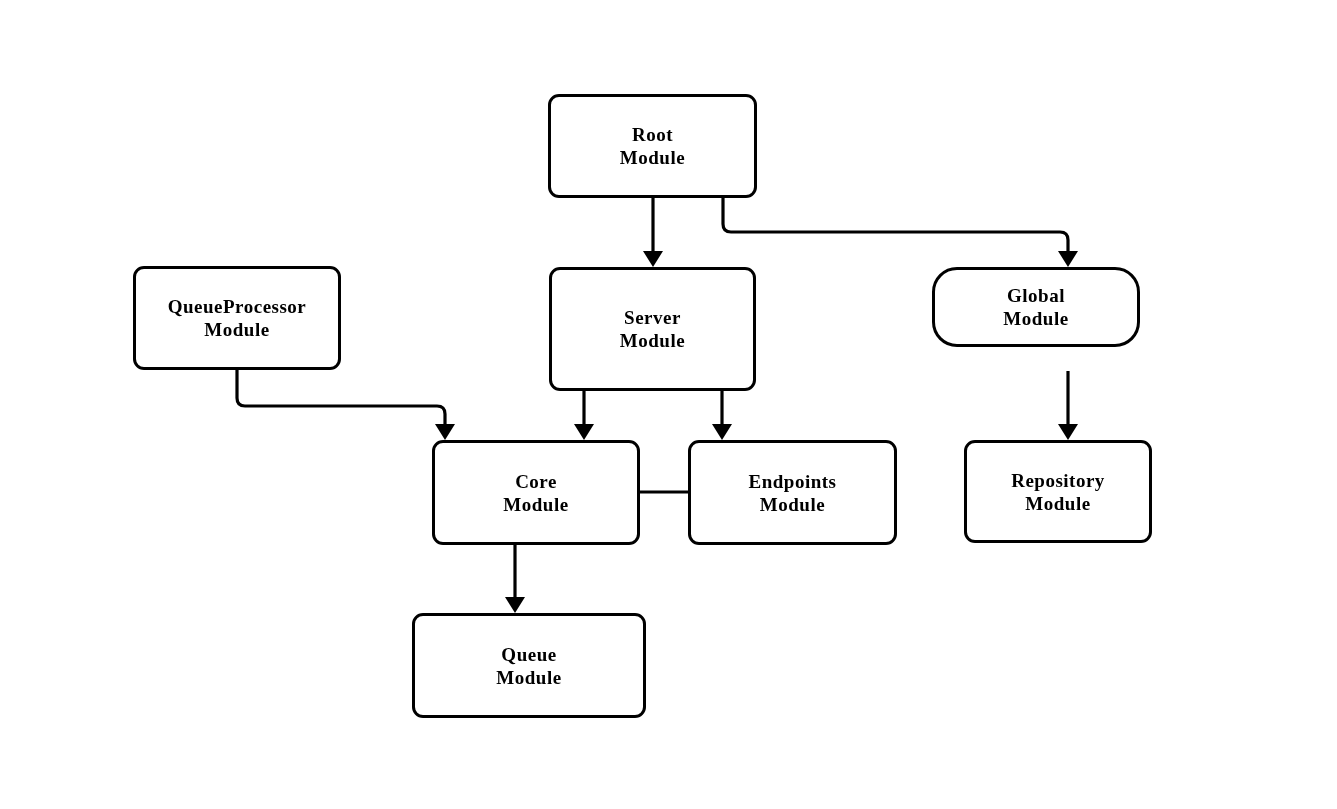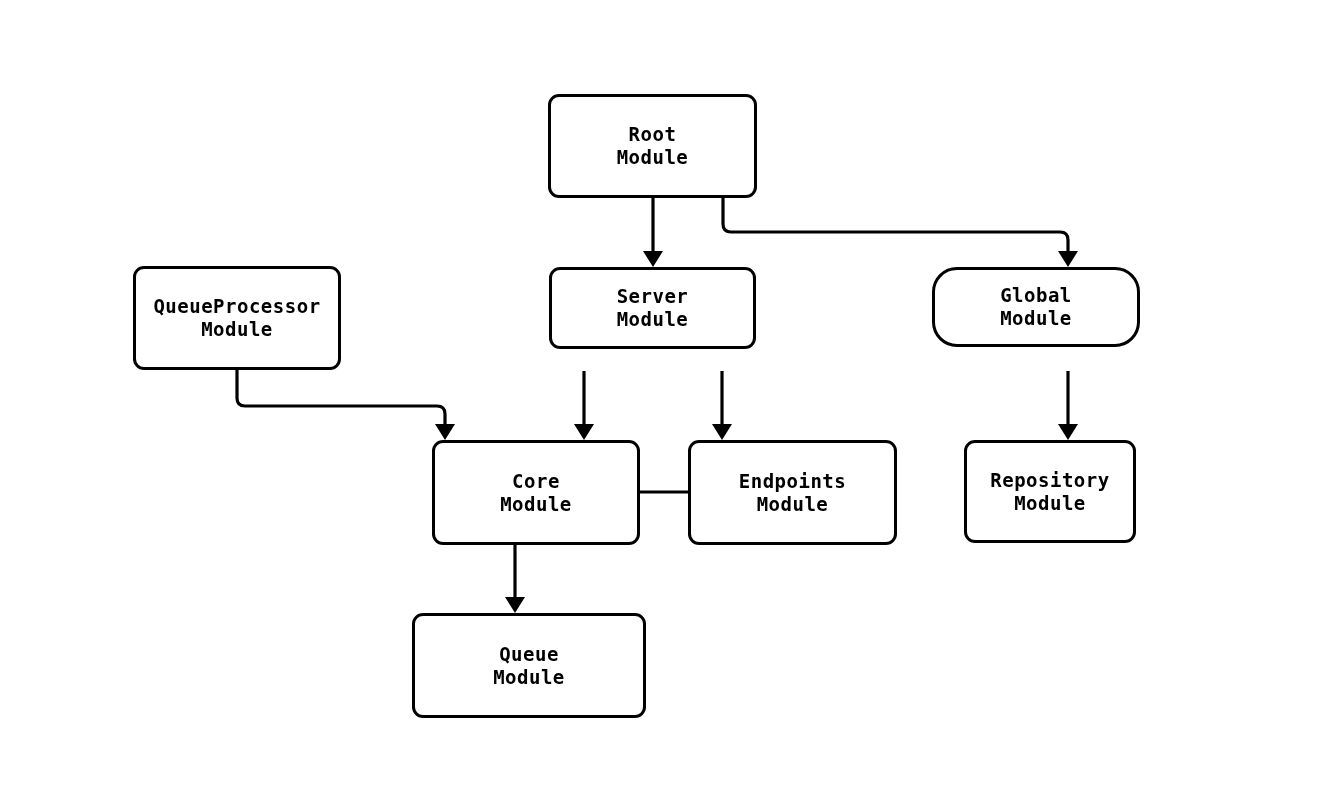--- a/index.html
+++ b/index.html
@@ -42,29 +42,30 @@
     justify-content: center;
   }
   .node-label {
     font-weight: bold;
     font-size: 19px;
     line-height: 23px;
     color: #000000;
     text-align: center;
     white-space: pre-line;
     letter-spacing: 0.5px;
+    font-family: Liberation Serif, serif;
   }
   
   .n-root        { left: 548px; top:  94px; width: 209px; height: 104px; }
   .n-qp          { left: 133px; top: 266px; width: 208px; height: 104px; }
-  .n-server      { left: 549px; top: 267px; width: 207px; height: 82px; }
+  .n-server      { left: 549px; top: 267px; width: 207px; height: 124px; }
   .n-global      { left: 932px; top: 267px; width: 208px; height: 80px; border-radius: 25px; }
   .n-core        { left: 432px; top: 440px; width: 208px; height: 105px; }
   .n-endpoints   { left: 688px; top: 440px; width: 209px; height: 105px; }
-  .n-repository  { left: 964px; top: 440px; width: 172px; height: 103px; }
+  .n-repository  { left: 964px; top: 440px; width: 188px; height: 103px; }
   .n-queue       { left: 412px; top: 613px; width: 234px; height: 105px; }
 </style>
 </head>
 <body>
 
 <div class="canvas">
 
   <svg class="edges" viewBox="0 0 1337 809" xmlns="http://www.w3.org/2000/svg">
 
     <g>

